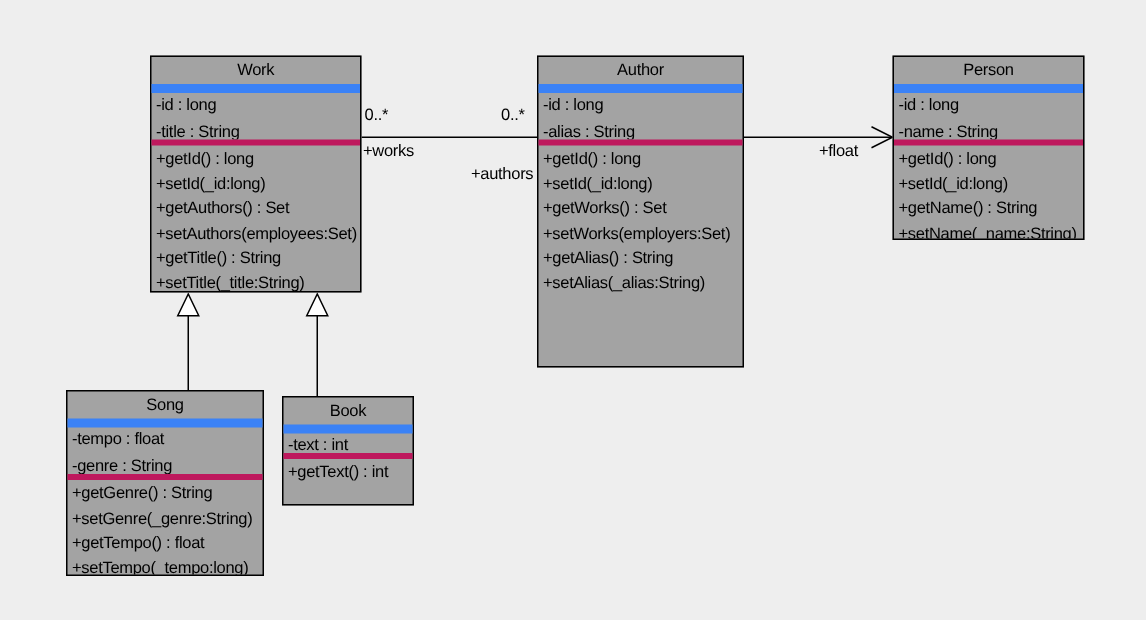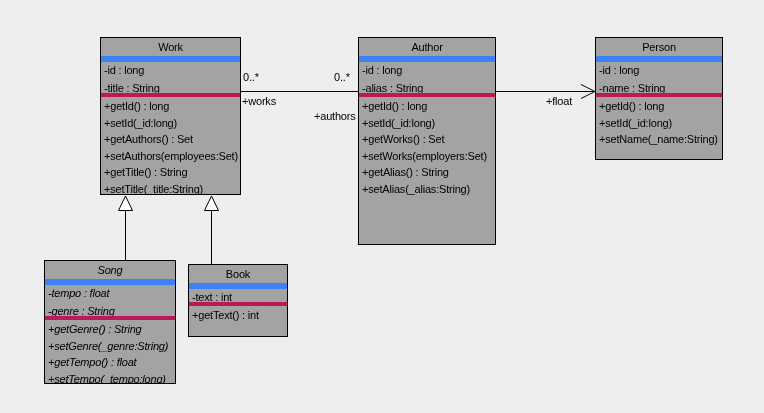--- a/index.html
+++ b/index.html
@@ -28,23 +28,23 @@
   .uml-methods{border-top:4px solid #be185d;box-sizing:border-box;padding-top:1px;flex:1 1 auto;overflow:hidden;}
   .uml-row{height:16.5px;line-height:16.5px;padding-left:3px;white-space:nowrap;}
   .uml-attrs .uml-row{height:17.5px;line-height:17.5px;}
 
   #box-work  {left:100px;top:37px;width:141px;height:158px;}
   #box-work   .uml-attrs{height:37px;}
   #box-author{left:358px;top:37px;width:138px;height:208px;}
   #box-author .uml-attrs{height:37px;}
   #box-person{left:595px;top:37px;width:128px;height:123px;}
   #box-person .uml-attrs{height:37px;}
-  #box-song  {left:44px;top:260px;width:132px;height:124px;font-style:italic;}
+  #box-song  {left:44px;top:260px;width:132px;height:124px;}
   #box-song   .uml-attrs{height:37px;}
-  #box-book  {left:188px;top:264px;width:100px;height:73px;}
+  #box-book  {left:188px;top:264px;width:88px;height:73px;}
   #box-book   .uml-attrs{height:19px;}
 
   .edge-label{
     position:absolute;
     font-size:11px;letter-spacing:-0.2px;
     white-space:nowrap;line-height:12px;
   }
   #lbl-mult-works   {left:243px;top:71px;}
   #lbl-role-works   {left:242px;top:95px;}
   #lbl-mult-authors {left:334px;top:71px;}
@@ -110,20 +110,21 @@
 
   <div class="uml-class" id="box-person">
     <div class="uml-title">Person</div>
     <div class="uml-attrs">
       <div class="uml-row">-id : long</div>
       <div class="uml-row">-name : String</div>
     </div>
     <div class="uml-methods">
       <div class="uml-row">+getId() : long</div>
       <div class="uml-row">+setId(_id:long)</div>
+      <div class="uml-row">+getName() : String</div>
       <div class="uml-row">+setName(_name:String)</div>
     </div>
   </div>
 
   <div class="uml-class" id="box-song">
     <div class="uml-title">Song</div>
     <div class="uml-attrs">
       <div class="uml-row">-tempo : float</div>
       <div class="uml-row">-genre : String</div>
     </div>

